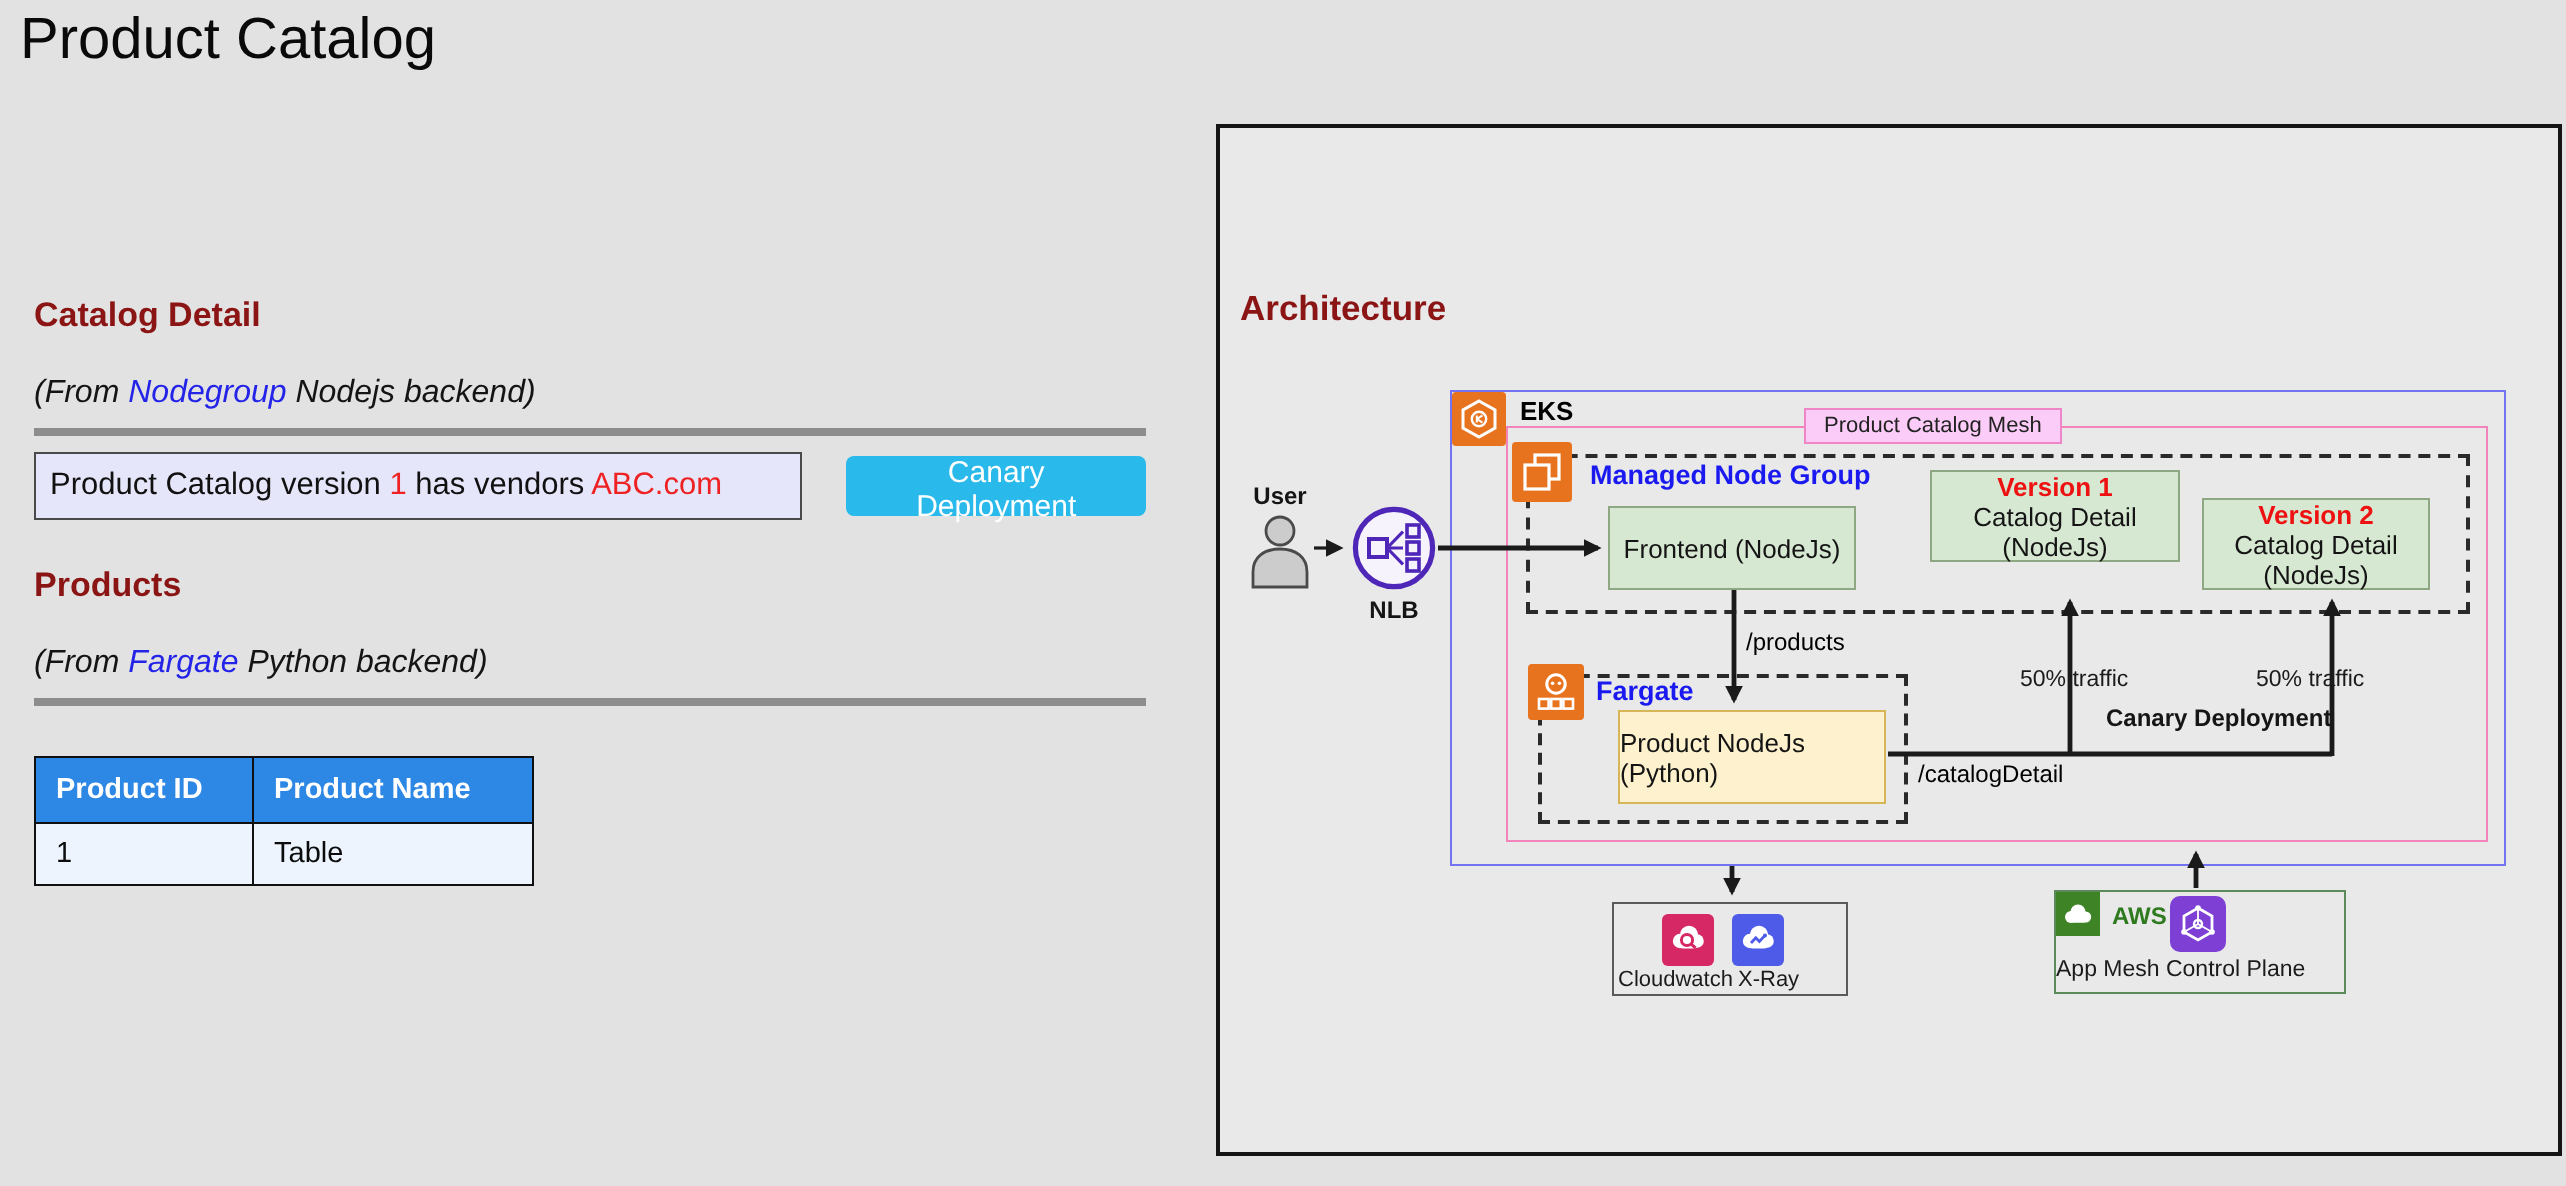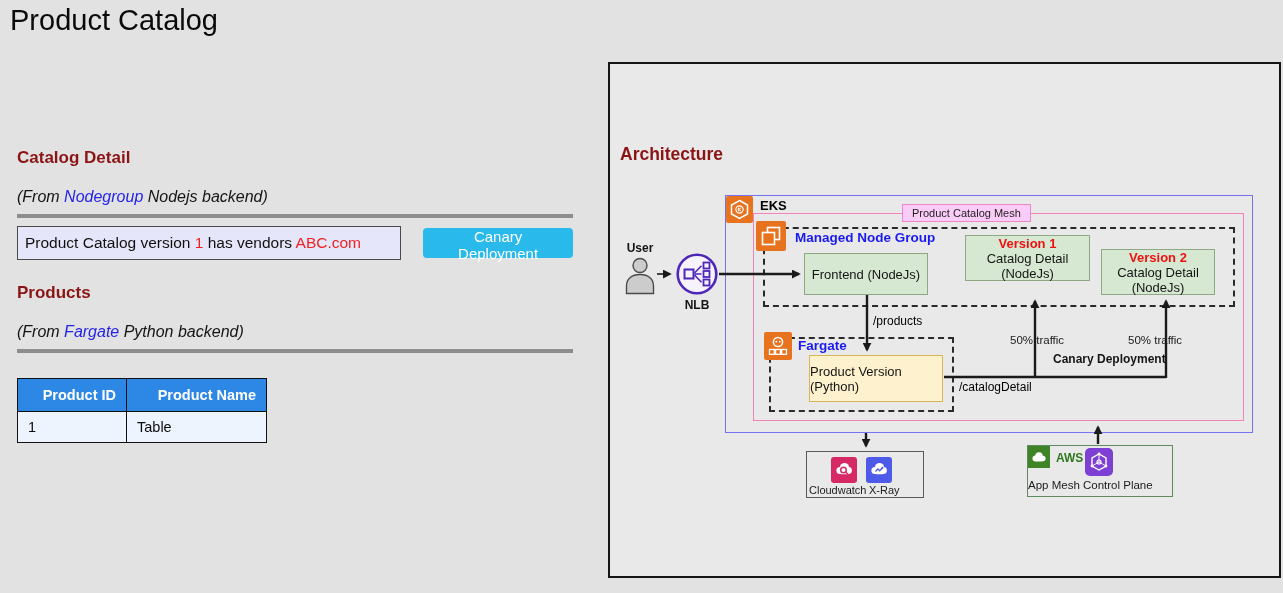--- a/index.html
+++ b/index.html
@@ -24,21 +24,21 @@
   .btn.canary{font-size:15px;height:30px;padding:0 12px;margin-left:22px}
   .products-h{margin-top:23px}
   .form-row{display:flex;gap:6px;margin-top:26px;align-items:center}
   .form-row input{box-sizing:border-box;height:28px;border:1px solid #c9c9c9;border-radius:6px;
     padding:0 10px;font-size:14px;font-family:inherit;background:#fff;color:#222}
   .form-row input::placeholder{color:#9a9a9a}
   .in-id{width:118px}
   .in-name{width:292px}
   .btn.add{font-size:14.5px;height:28px;padding:0 9px}
   table.products{border-collapse:collapse;margin-top:25px}
-  table.products th{background:#2d87e4;color:#fff;font-size:14.5px;font-weight:bold;text-align:right;
+  table.products th{background:#2d87e4;color:#fff;font-size:14.5px;font-weight:bold;text-align:left;
     padding:8px 10px;border:1px solid #101010}
   table.products td{background:#edf4fd;font-size:14.5px;padding:7px 10px;border:1px solid #101010;color:#0c0c0c}
   .col-id{width:88px}.col-name{width:119px}
   
   .arch{position:absolute;left:608px;top:62px;width:669px;height:512px;border:2px solid #151515;background:#e9e9e9}
   .arch *{box-sizing:border-box}
   .arch-h{left:10px;top:80px;font-size:17.5px;font-weight:bold;color:#8b1414}
   .wires{position:absolute;left:0;top:0;z-index:5;pointer-events:none}
   .w{stroke:#1a1a1a;stroke-width:2.4;fill:none}
   .w.thin{stroke-width:1.6}
@@ -160,21 +160,21 @@
         <circle cx="14" cy="10" r="4.6" fill="none" stroke="#fff" stroke-width="1.5"></circle>
         <circle cx="12.3" cy="9.6" r="0.9" fill="#fff"></circle>
         <circle cx="15.7" cy="9.6" r="0.9" fill="#fff"></circle>
         <rect x="5.5" y="17.5" width="4.8" height="4.8" fill="none" stroke="#fff" stroke-width="1.3"></rect>
         <rect x="11.6" y="17.5" width="4.8" height="4.8" fill="none" stroke="#fff" stroke-width="1.3"></rect>
         <rect x="17.7" y="17.5" width="4.8" height="4.8" fill="none" stroke="#fff" stroke-width="1.3"></rect>
       </svg>
   </div>
   <div class="abs bluelbl" style="left:188px;top:274px">Fargate</div>
   <div class="abs ybox" style="left:199px;top:291px;width:134px;height:47px">
-    <span>Product Version (Python)</span>
+    <span>Product NodeJs (Python)</span>
   </div>
 
   <div class="abs pathlbl" style="left:263px;top:250px">/products</div>
   <div class="abs pathlbl" style="left:349px;top:316px">/catalogDetail</div>
   <div class="abs trafficlbl" style="left:400px;top:270px">50% traffic</div>
   <div class="abs trafficlbl" style="left:518px;top:270px">50% traffic</div>
   <div class="abs canarylbl" style="left:443px;top:288px">Canary Deployment</div>
 
   <div class="abs monitorbox" style="left:196px;top:387px;width:118px;height:47px">
     <div class="abs icon" style="left:24px;top:5px">

